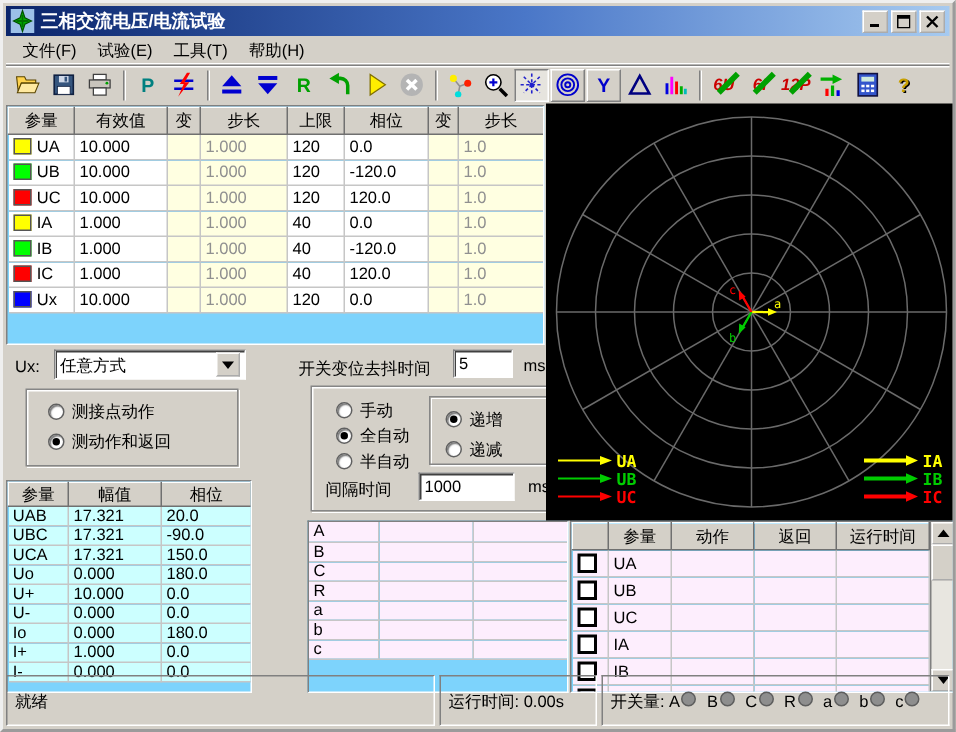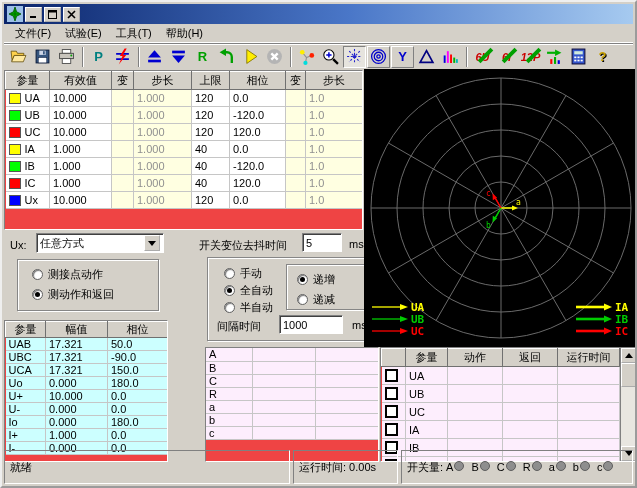--- a/index.html
+++ b/index.html
@@ -35,21 +35,21 @@
     margin:0 3px; flex:0 0 auto; }
   .tlabel { font-weight:bold; font-size:13px; }
   .tlabel.red { color:#cc0000; font-size:11px; font-style:italic; }
   .pen { position:absolute; top:1px; right:0; width:8px; height:8px; }
   .field { background:#fff; border:1px solid #808080; border-right-color:#fff; border-bottom-color:#fff;
     box-shadow:inset 1px 1px 0 #404040; padding:2px 3px; font-size:11px;
     font-family:"Liberation Sans","DejaVu Sans",sans-serif; }
   input.field { outline:none; }
 
   
-  .tblframe { position:absolute; background:#ef4444; border:1px solid;
+  .tblframe { position:absolute; background:#7dd3fc; border:1px solid;
     border-color:#808080 #fff #fff #808080; overflow:hidden; }
   table { border-collapse:collapse; table-layout:fixed; width:100%; font-size:11px; }
   th { background:#d4d0c8; border:1px solid; border-color:#fff #707070 #707070 #fff;
     font-weight:normal; height:18px; padding:0 2px; overflow:hidden; white-space:nowrap; }
   td { border-right:1px solid #c6c6c6; border-bottom:1px solid #c6c6c6; padding:0 3px;
     overflow:hidden; white-space:nowrap; height:17px; background:#fff; }
   td.pale { background:#ffffe1; }
   td.gray { color:#909090; }
   .swatch { display:inline-block; width:12px; height:11px; border:1px solid #555;
     vertical-align:-2px; margin-right:4px; }
@@ -97,20 +97,21 @@
 <body>
 
 <div id="app">
 
   <div class="titlebar">
     <svg class="appicon" viewBox="0 0 16 16">
       <rect x="0" y="0" width="16" height="16" fill="#9cc0e8"></rect>
       <path d="M8 1l1.6 4.8L14 8l-4.4 2.2L8 15l-1.6-4.8L2 8l4.4-2.2z" fill="#00b000" stroke="#005000" stroke-width="0.8"></path>
       <path d="M8 4v8M4 8h8" stroke="#007000" stroke-width="1.2"></path>
     </svg>
+    <span class="title">三相交流电压/电流试验</span>
     <div class="winbtn">
       <svg width="9" height="9" viewBox="0 0 9 9">
           <rect x="1" y="6" width="6" height="2" fill="#000"></rect>
         </svg>
     </div>
     <div class="winbtn">
       <svg width="9" height="9" viewBox="0 0 9 9">
           <rect x="0.5" y="0.5" width="8" height="8" fill="none" stroke="#000"></rect>
           <rect x="0.5" y="0.5" width="8" height="2" fill="#000"></rect>
         </svg>
@@ -441,21 +442,21 @@
         </colgroup>
       <tbody>
           <tr>
         <th>参量</th>
         <th>幅值</th>
         <th>相位</th>
       </tr>
       <tr>
             <td>UAB</td>
             <td>17.321</td>
-            <td>50.0</td>
+            <td>20.0</td>
           </tr>
       <tr>
             <td>UBC</td>
             <td>17.321</td>
             <td>-90.0</td>
           </tr>
       <tr>
             <td>UCA</td>
             <td>17.321</td>
             <td>150.0</td>

